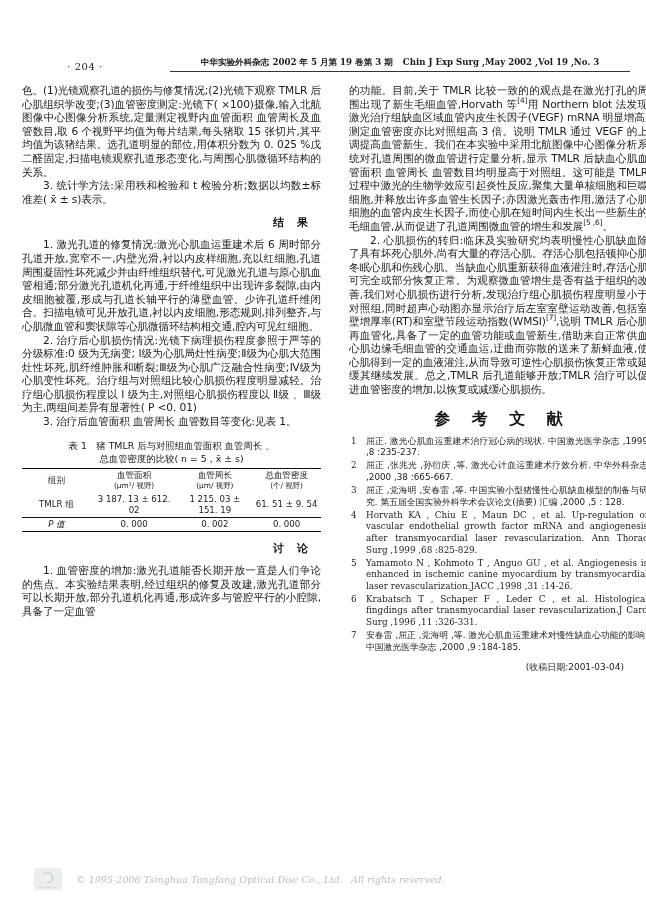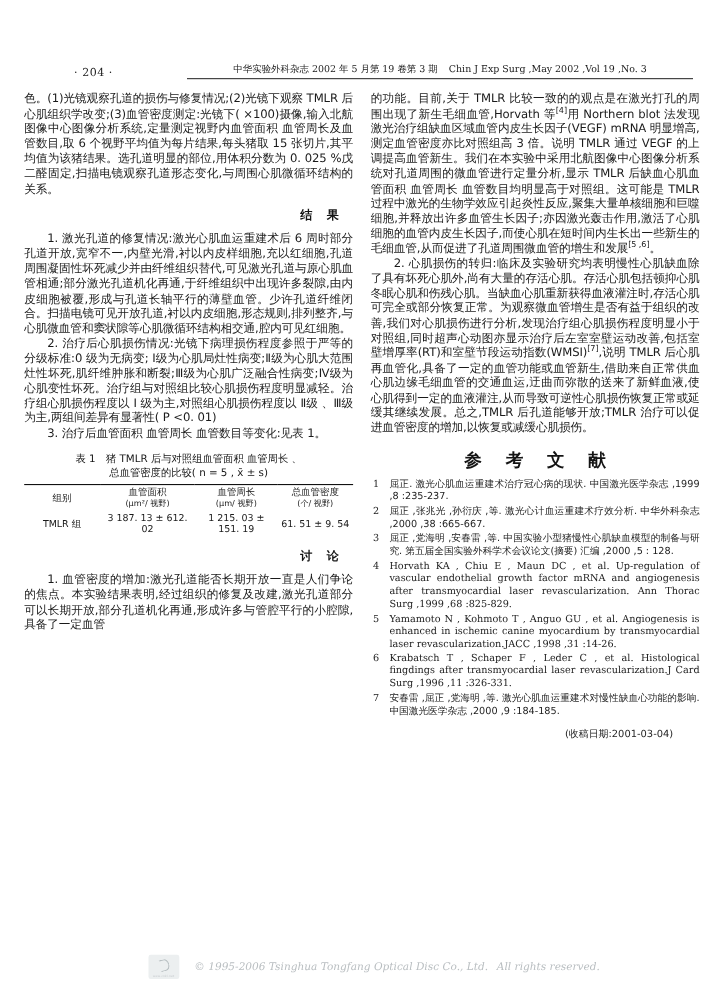--- a/index.html
+++ b/index.html
@@ -44,31 +44,32 @@
   .runhead-title {
     flex: 1;
     font-size: 8.6px;
     text-align: center;
     border-bottom: 1px solid #333;
     padding-bottom: 2px;
     margin-right: 16px;
     color: #1b1b1b;
     font-family: "DejaVu Serif", "Liberation Serif", serif;
     white-space: nowrap;
+    font-weight: bold;
   }
   .runhead-title .en { margin-left: 10px; }
 
   
   .columns {
     position: absolute;
     top: 84px;
     left: 22px;
     right: 16px;
     display: flex;
-    gap: 16px;
+    gap: 28px;
   }
   .col {
     width: 299px;
     flex: 0 0 299px;
   }
 
   p.body {
     margin: 0;
     font-size: 10.6px;
     line-height: 13.6px;
@@ -172,21 +173,20 @@
   }
 
   
   .footer {
     position: absolute;
     left: 0; right: 0;
     bottom: 18px;
     display: flex;
     align-items: center;
     padding-left: 34px;
-    justify-content: center;
   }
   .footer-logo {
     width: 28px;
     height: 22px;
     background: #eceff0;
     border-radius: 2px;
     position: relative;
     flex: 0 0 28px;
     overflow: hidden;
   }
@@ -229,20 +229,21 @@
       <span>中华实验外科杂志 2002 年 5 月第 19 卷第 3 期</span><span class="en">Chin J Exp Surg ,May 2002 ,Vol 19 ,No. 3</span>
     </div>
   </div>
 
   <div class="columns">
 
     <div class="col">
 
       <p class="body">色。(1)光镜观察孔道的损伤与修复情况;(2)光镜下观察 TMLR 后心肌组织学改变;(3)血管密度测定:光镜下( ×100)摄像,输入北航图像中心图像分析系统,定量测定视野内血管面积 血管周长及血管数目,取 6 个视野平均值为每片结果,每头猪取 15 张切片,其平均值为该猪结果。选孔道明显的部位,用体积分数为 0. 025 %戊二醛固定,扫描电镜观察孔道形态变化,与周围心肌微循环结构的关系。</p>
 
+      <p class="body indent">3. 统计学方法:采用秩和检验和 t 检验分析;数据以均数±标准差( x̄ ± s)表示。</p>
 
       <h2 class="secthead">结果</h2>
 
       <p class="body indent">1. 激光孔道的修复情况:激光心肌血运重建术后 6 周时部分孔道开放,宽窄不一,内壁光滑,衬以内皮样细胞,充以红细胞,孔道周围凝固性坏死减少并由纤维组织替代,可见激光孔道与原心肌血管相通;部分激光孔道机化再通,于纤维组织中出现许多裂隙,由内皮细胞被覆,形成与孔道长轴平行的薄壁血管。少许孔道纤维闭合。扫描电镜可见开放孔道,衬以内皮细胞,形态规则,排列整齐,与心肌微血管和窦状隙等心肌微循环结构相交通,腔内可见红细胞。</p>
 
       <p class="body indent">2. 治疗后心肌损伤情况:光镜下病理损伤程度参照于严等的分级标准:0 级为无病变; I级为心肌局灶性病变;Ⅱ级为心肌大范围灶性坏死,肌纤维肿胀和断裂;Ⅲ级为心肌广泛融合性病变;Ⅳ级为心肌变性坏死。治疗组与对照组比较心肌损伤程度明显减轻。治疗组心肌损伤程度以 I 级为主,对照组心肌损伤程度以 Ⅱ级 、Ⅲ级为主,两组间差异有显著性( P &lt;0. 01)</p>
 
       <p class="body indent">3. 治疗后血管面积 血管周长 血管数目等变化:见表 1。</p>
 
       <div class="tbl-wrap">
@@ -270,20 +271,26 @@
               </th>
             </tr>
           </thead>
           <tbody>
             <tr>
               <td class="grp">TMLR 组</td>
               <td>3 187. 13 ± 612. 02</td>
               <td>1 215. 03 ± 151. 19</td>
               <td>61. 51 ± 9. 54</td>
             </tr>
+            <tr class="rule-mid rule-bot">
+              <td class="grp pval">P 值</td>
+              <td>0. 000</td>
+              <td>0. 002</td>
+              <td>0. 000</td>
+            </tr>
           </tbody>
         </table>
       </div>
 
       <h2 class="secthead">讨论</h2>
 
       <p class="body indent">1. 血管密度的增加:激光孔道能否长期开放一直是人们争论的焦点。本实验结果表明,经过组织的修复及改建,激光孔道部分可以长期开放,部分孔道机化再通,形成许多与管腔平行的小腔隙,具备了一定血管</p>
     </div>
 
     <div class="col">

